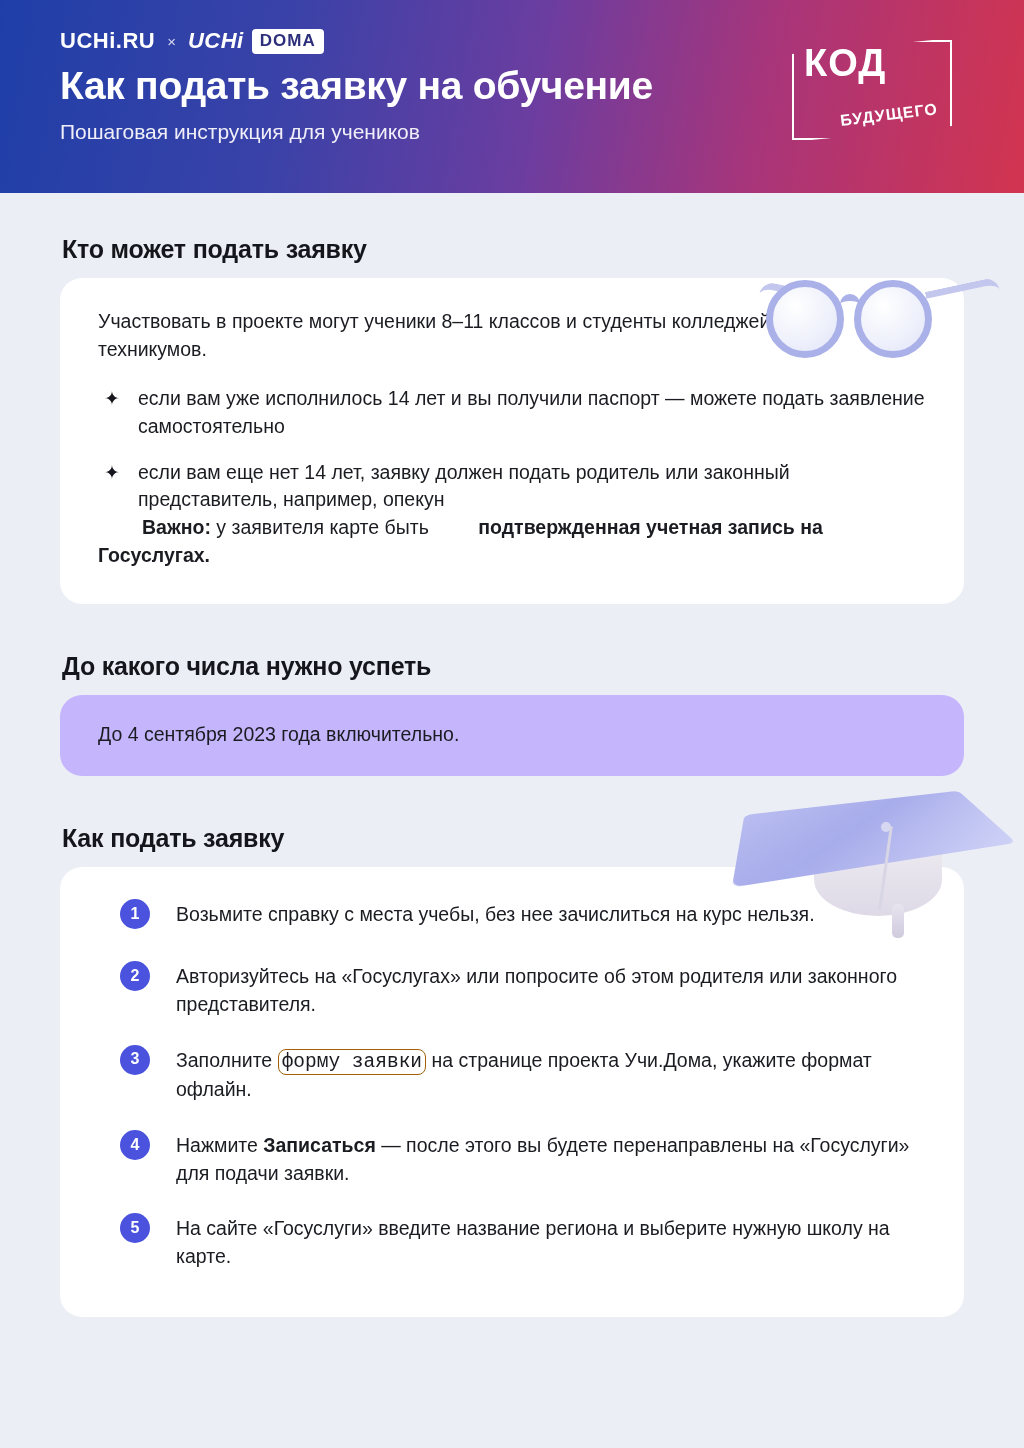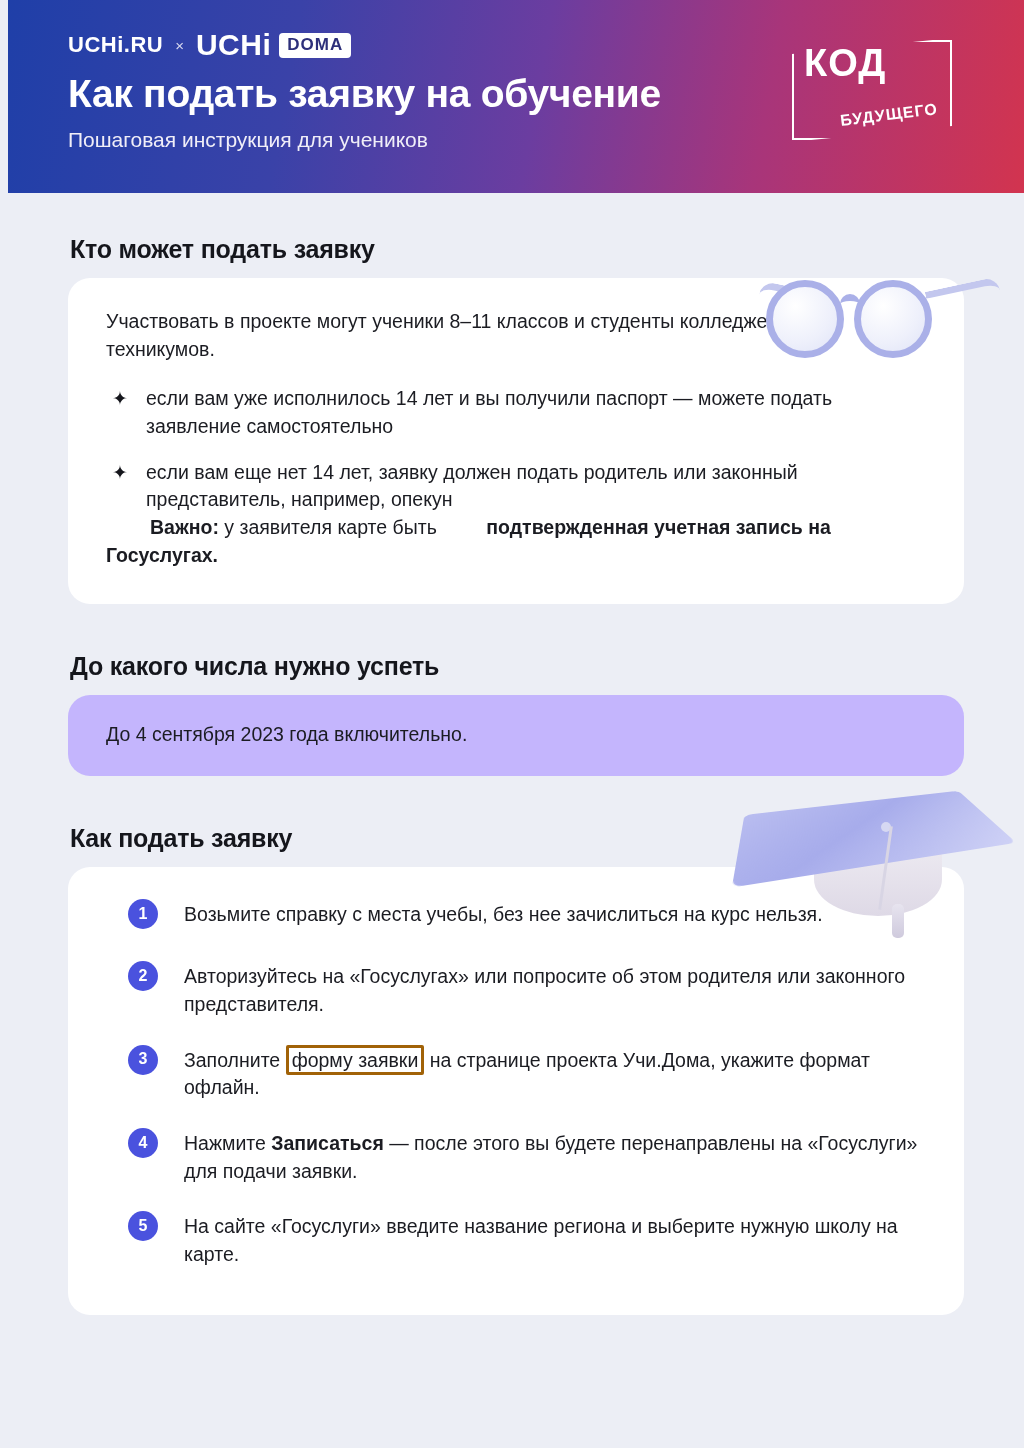--- a/index.html
+++ b/index.html
@@ -9,21 +9,20 @@
     background: #eceef5;
     font-family: "Liberation Sans", sans-serif;
     overflow: hidden;
   }
 
   .page {
     position: relative;
     width: 1024px;
     height: 1448px;
     background: #eceef5;
-    padding-left: 8px;
   }
 
   
   .header {
     position: relative;
     height: 193px;
     background: linear-gradient(100deg, #1f3fa8 0%, #3a42a8 28%, #6b3da0 52%, #a8357a 74%, #d2344f 100%);
     padding: 28px 60px 0 60px;
     overflow: hidden;
   }
@@ -38,23 +37,24 @@
     font-size: 22px;
     font-weight: bold;
     letter-spacing: 0.5px;
   }
   .brand-x {
     color: #d8d9ef;
     font-size: 15px;
   }
   .brand-uchi {
     color: #ffffff;
-    font-size: 30px;
+    font-size: 22px;
     font-weight: bold;
     letter-spacing: 0.5px;
+    font-style: italic;
   }
   .brand-doma {
     background: #ffffff;
     color: #2d2f7a;
     font-size: 17px;
     font-weight: bold;
     letter-spacing: 1px;
     border-radius: 4px;
     padding: 2px 8px 3px 8px;
     margin-left: -4px;
@@ -273,23 +273,24 @@
     border-radius: 50%;
     background: #4a52de;
     color: #ffffff;
     font-size: 16px;
     font-weight: bold;
     display: flex;
     align-items: center;
     justify-content: center;
   }
   .boxed {
-    border: 3px solid #a16207;
+    border: 1px solid #a16207;
     padding: 1px 3px;
-    border-radius: 2px;
+    border-radius: 8px;
+    font-family: Liberation Mono, monospace;
   }
   b.strong { font-weight: bold; }
 </style>
 </head>
 <body>
 
 <div class="page">
 
   <div class="header">
     <div class="brandline">

